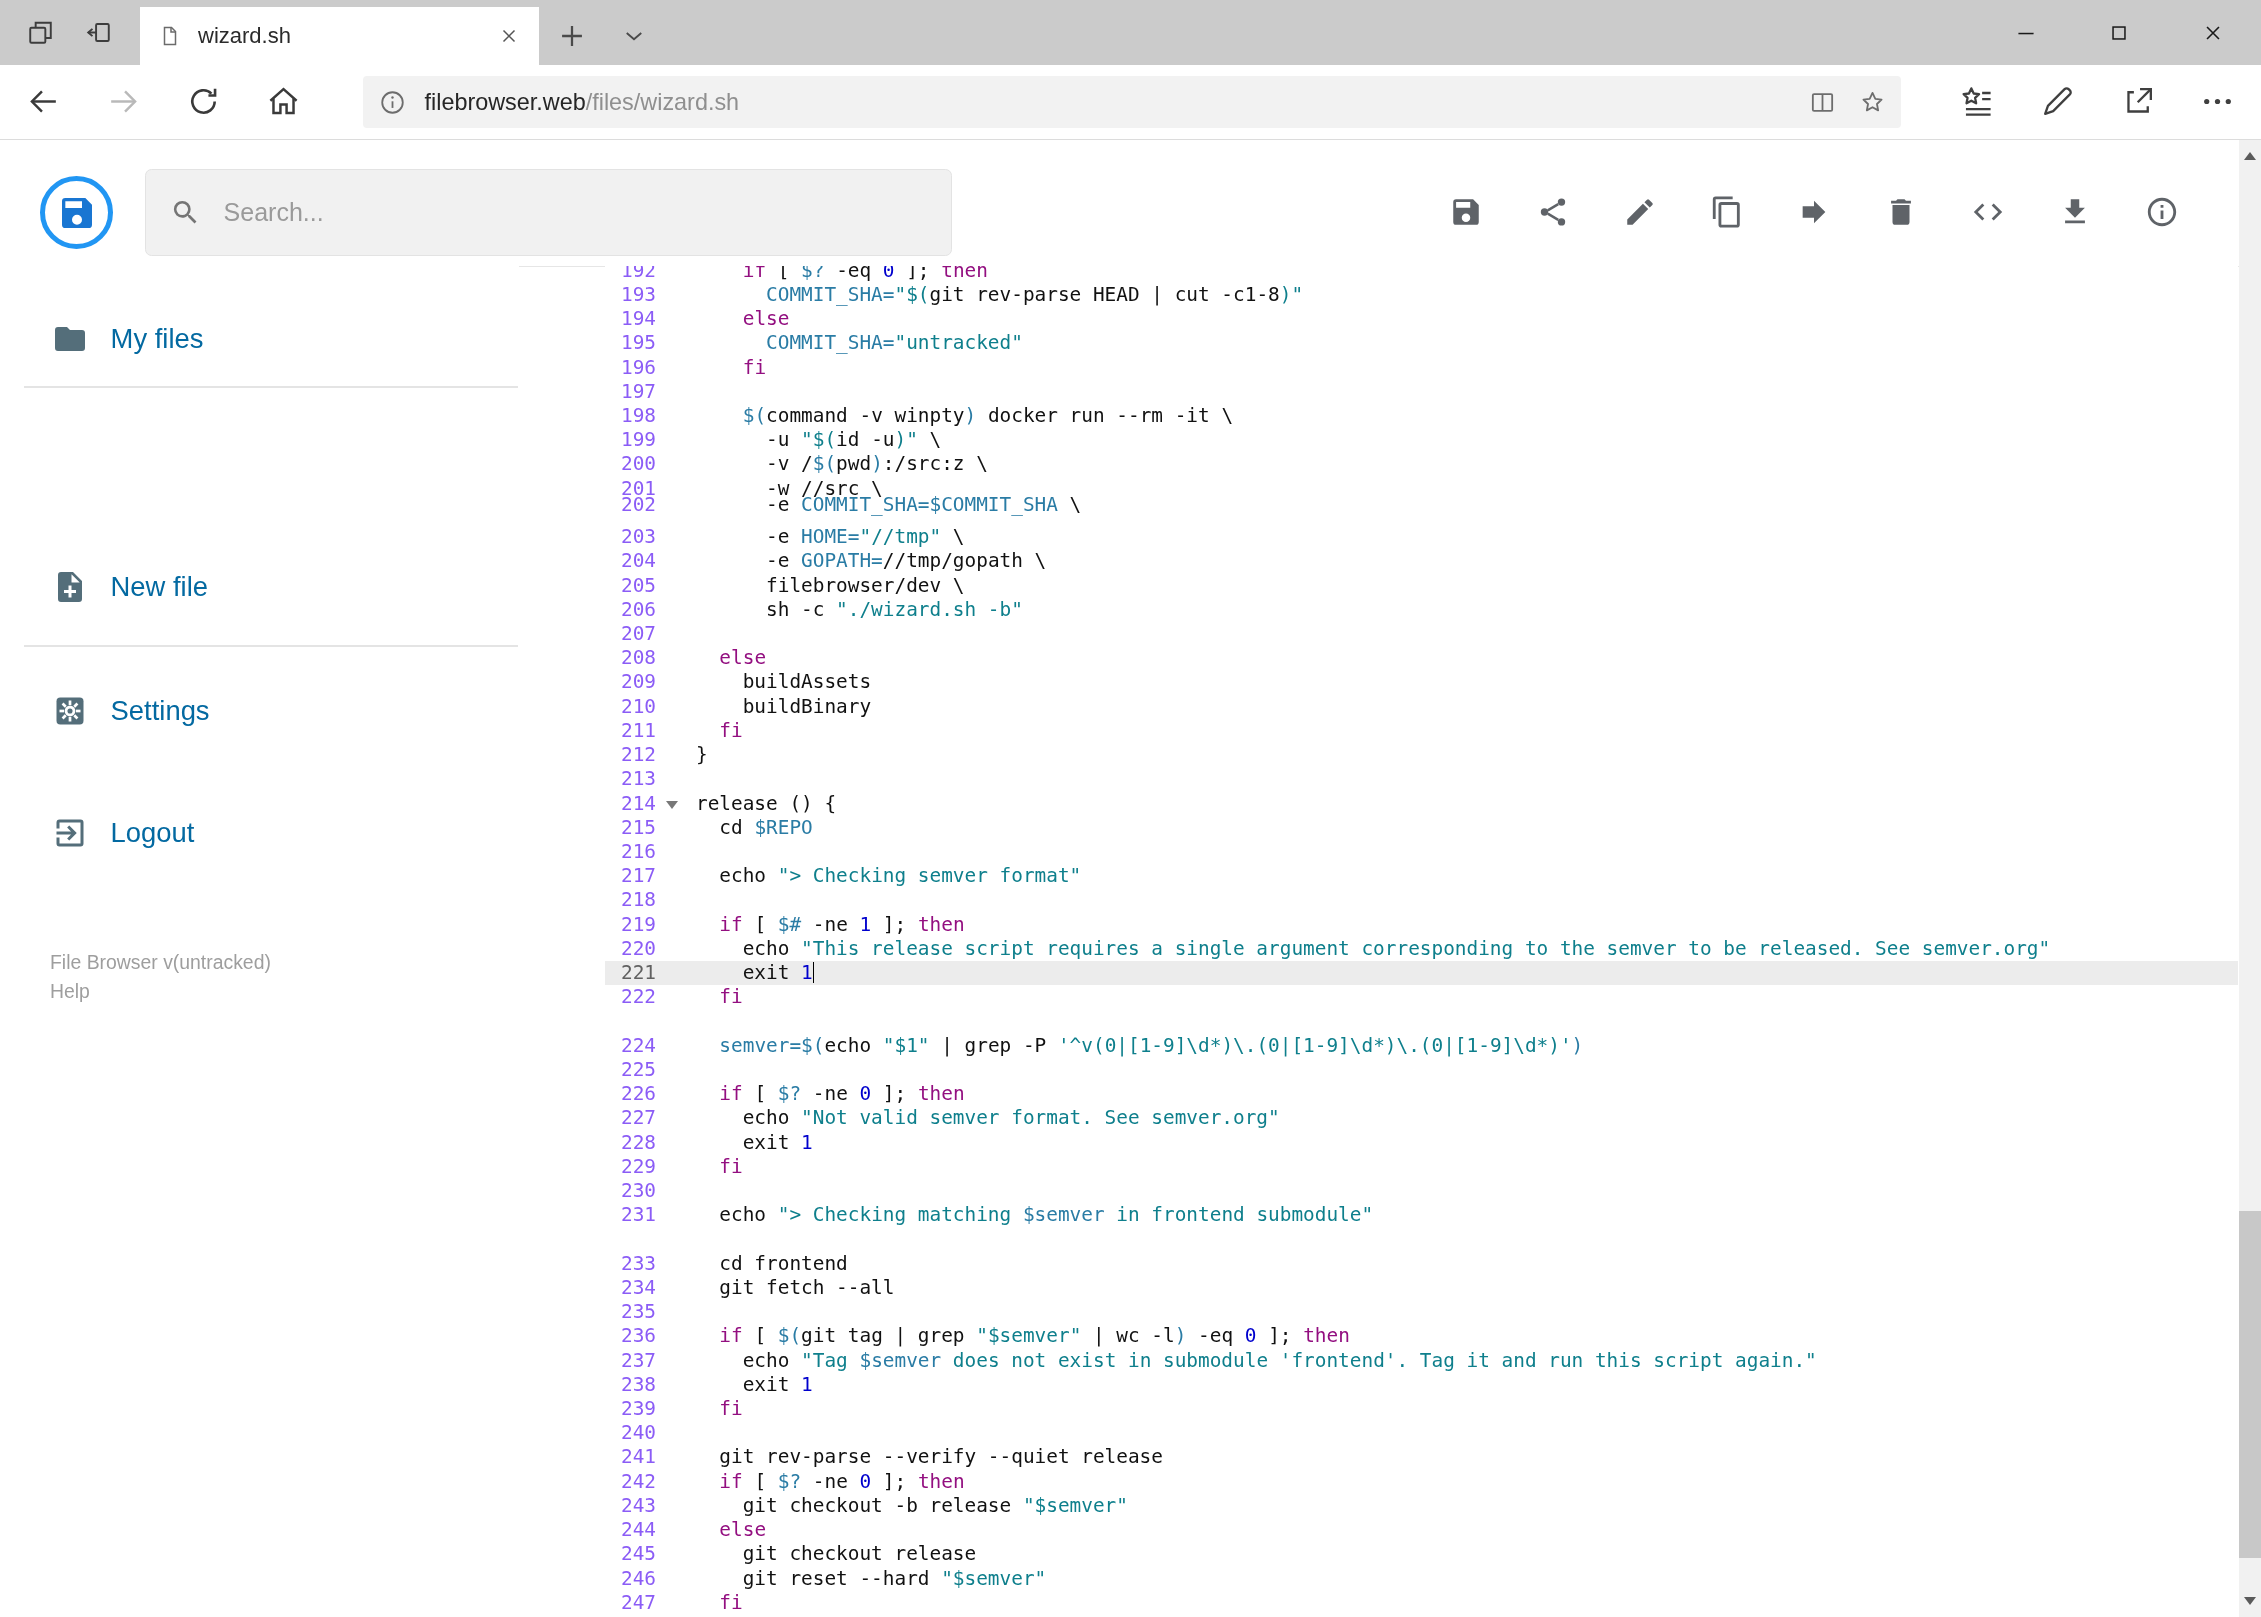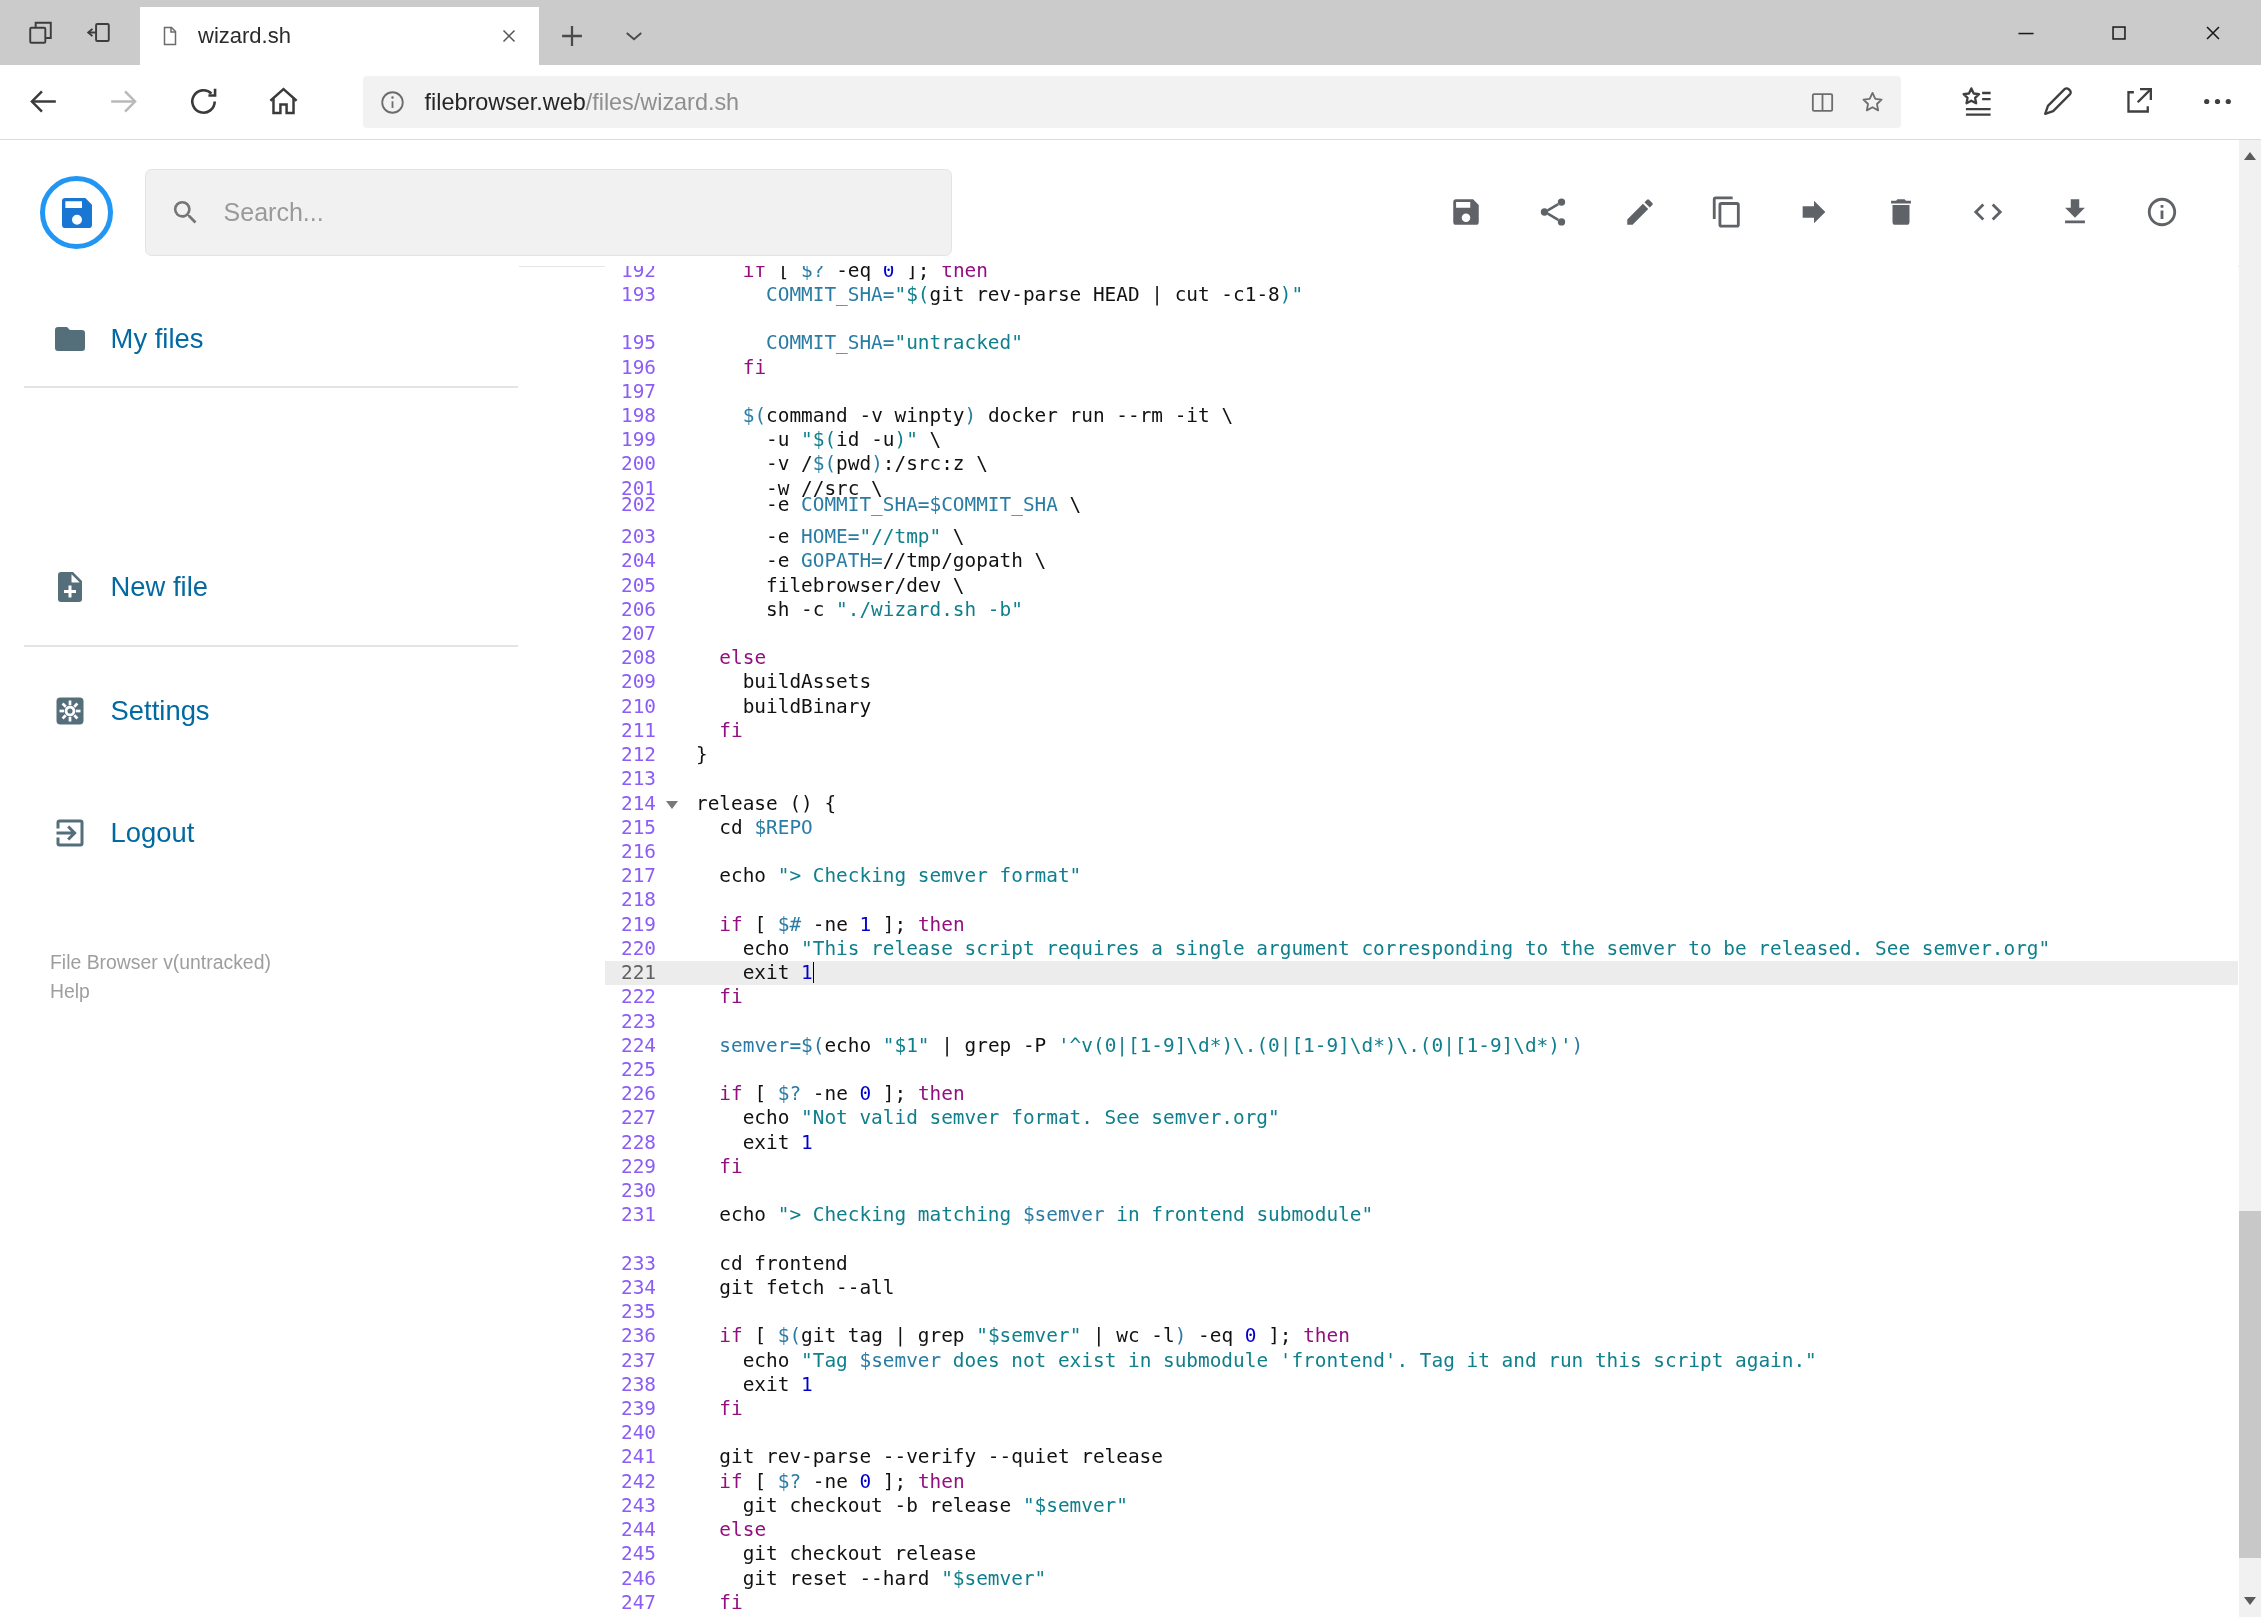--- a/index.html
+++ b/index.html
@@ -340,20 +340,21 @@
           <path d="M10.09 15.59L11.5 17l5-5-5-5-1.41 1.41L12.67 11H3v2h9.67l-2.58 2.59zM19 3H5a2 2 0 0 0-2 2v4h2V5h14v14H5v-4H3v4a2 2 0 0 0 2 2h14a2 2 0 0 0 2-2V5a2 2 0 0 0-2-2z"></path>
         </svg>
       </span>
       <span class="sb-label">Logout</span>
     </div>
   </div>
 
 <div id="editor">
     <div class="row" style="top: -7.3px;"><span class="gutter">192</span><span class="codeline"><span class="tk-t">    </span><span class="tk-k">if</span><span class="tk-t"> [ </span><span class="tk-v">$?</span><span class="tk-t"> -eq </span><span class="tk-n">0</span><span class="tk-t"> ]; </span><span class="tk-k">then</span></span></div>
     <div class="row" style="top: 17px;"><span class="gutter">193</span><span class="codeline"><span class="tk-t">      </span><span class="tk-v">COMMIT_SHA=</span><span class="tk-s">"$(</span><span class="tk-t">git rev-parse HEAD | cut -c1-8</span><span class="tk-s">)"</span></span></div>
+    <div class="row" style="top: 41px;"><span class="gutter">194</span><span class="codeline"><span class="tk-t">    </span><span class="tk-k">else</span></span></div>
     <div class="row" style="top: 65px;"><span class="gutter">195</span><span class="codeline"><span class="tk-t">      </span><span class="tk-v">COMMIT_SHA=</span><span class="tk-s">"untracked"</span></span></div>
     <div class="row" style="top: 90px;"><span class="gutter">196</span><span class="codeline"><span class="tk-t">    </span><span class="tk-k">fi</span></span></div>
     <div class="row" style="top: 114px;"><span class="gutter">197</span><span class="codeline"></span></div>
     <div class="row" style="top: 138px;"><span class="gutter">198</span><span class="codeline"><span class="tk-t">    </span><span class="tk-v">$(</span><span class="tk-t">command -v winpty</span><span class="tk-v">)</span><span class="tk-t"> docker run --rm -it \</span></span></div>
     <div class="row" style="top: 162px;"><span class="gutter">199</span><span class="codeline"><span class="tk-t">      -u </span><span class="tk-s">"$(</span><span class="tk-t">id -u</span><span class="tk-s">)"</span><span class="tk-t"> \</span></span></div>
     <div class="row" style="top: 186px;"><span class="gutter">200</span><span class="codeline"><span class="tk-t">      -v /</span><span class="tk-v">$(</span><span class="tk-t">pwd</span><span class="tk-v">)</span><span class="tk-t">:/src:z \</span></span></div>
     <div class="row" style="top: 211px;"><span class="gutter">201</span><span class="codeline"><span class="tk-t">      -w //src \</span></span></div>
     <div class="row" style="top: 227px;"><span class="gutter">202</span><span class="codeline"><span class="tk-t">      -e </span><span class="tk-v">COMMIT_SHA=$COMMIT_SHA</span><span class="tk-t"> \</span></span></div>
     <div class="row" style="top: 259px;"><span class="gutter">203</span><span class="codeline"><span class="tk-t">      -e </span><span class="tk-v">HOME=</span><span class="tk-s">"//tmp"</span><span class="tk-t"> \</span></span></div>
     <div class="row" style="top: 283px;"><span class="gutter">204</span><span class="codeline"><span class="tk-t">      -e </span><span class="tk-v">GOPATH=</span><span class="tk-t">//tmp/gopath \</span></span></div>
@@ -368,21 +369,20 @@
     <div class="row" style="top: 501px;"><span class="gutter">213</span><span class="codeline"></span></div>
     <div class="row" style="top: 526px;"><span class="gutter">214</span><span class="fold"></span><span class="codeline"><span class="tk-t">release () {</span></span></div>
     <div class="row" style="top: 550px;"><span class="gutter">215</span><span class="codeline"><span class="tk-t">  cd </span><span class="tk-v">$REPO</span></span></div>
     <div class="row" style="top: 574px;"><span class="gutter">216</span><span class="codeline"></span></div>
     <div class="row" style="top: 598px;"><span class="gutter">217</span><span class="codeline"><span class="tk-t">  echo </span><span class="tk-s">"&gt; Checking semver format"</span></span></div>
     <div class="row" style="top: 622px;"><span class="gutter">218</span><span class="codeline"></span></div>
     <div class="row" style="top: 647px;"><span class="gutter">219</span><span class="codeline"><span class="tk-t">  </span><span class="tk-k">if</span><span class="tk-t"> [ </span><span class="tk-v">$#</span><span class="tk-t"> -ne </span><span class="tk-n">1</span><span class="tk-t"> ]; </span><span class="tk-k">then</span></span></div>
     <div class="row" style="top: 671px;"><span class="gutter">220</span><span class="codeline"><span class="tk-t">    echo </span><span class="tk-s">"This release script requires a single argument corresponding to the semver to be released. See semver.org"</span></span></div>
     <div class="row active" style="top: 695px;"><span class="gutter">221</span><span class="codeline"><span class="tk-t">    exit </span><span class="tk-n">1</span><span class="cursor"></span></span></div>
     <div class="row" style="top: 719px;"><span class="gutter">222</span><span class="codeline"><span class="tk-t">  </span><span class="tk-k">fi</span></span></div>
-    <div class="row" style="top: 744px;"><span class="gutter">223</span><span class="codeline"></span></div>
     <div class="row" style="top: 768px;"><span class="gutter">224</span><span class="codeline"><span class="tk-t">  </span><span class="tk-v">semver=$(</span><span class="tk-t">echo </span><span class="tk-s">"$1"</span><span class="tk-t"> | grep -P </span><span class="tk-s">'^v(0|[1-9]\d*)\.(0|[1-9]\d*)\.(0|[1-9]\d*)'</span><span class="tk-v">)</span></span></div>
     <div class="row" style="top: 792px;"><span class="gutter">225</span><span class="codeline"></span></div>
     <div class="row" style="top: 816px;"><span class="gutter">226</span><span class="codeline"><span class="tk-t">  </span><span class="tk-k">if</span><span class="tk-t"> [ </span><span class="tk-v">$?</span><span class="tk-t"> -ne </span><span class="tk-n">0</span><span class="tk-t"> ]; </span><span class="tk-k">then</span></span></div>
     <div class="row" style="top: 840px;"><span class="gutter">227</span><span class="codeline"><span class="tk-t">    echo </span><span class="tk-s">"Not valid semver format. See semver.org"</span></span></div>
     <div class="row" style="top: 865px;"><span class="gutter">228</span><span class="codeline"><span class="tk-t">    exit </span><span class="tk-n">1</span></span></div>
     <div class="row" style="top: 889px;"><span class="gutter">229</span><span class="codeline"><span class="tk-t">  </span><span class="tk-k">fi</span></span></div>
     <div class="row" style="top: 913px;"><span class="gutter">230</span><span class="codeline"></span></div>
     <div class="row" style="top: 937px;"><span class="gutter">231</span><span class="codeline"><span class="tk-t">  echo </span><span class="tk-s">"&gt; Checking matching </span><span class="tk-v">$semver</span><span class="tk-s"> in frontend submodule"</span></span></div>
     <div class="row" style="top: 986px;"><span class="gutter">233</span><span class="codeline"><span class="tk-t">  cd frontend</span></span></div>
     <div class="row" style="top: 1010px;"><span class="gutter">234</span><span class="codeline"><span class="tk-t">  git fetch --all</span></span></div>

